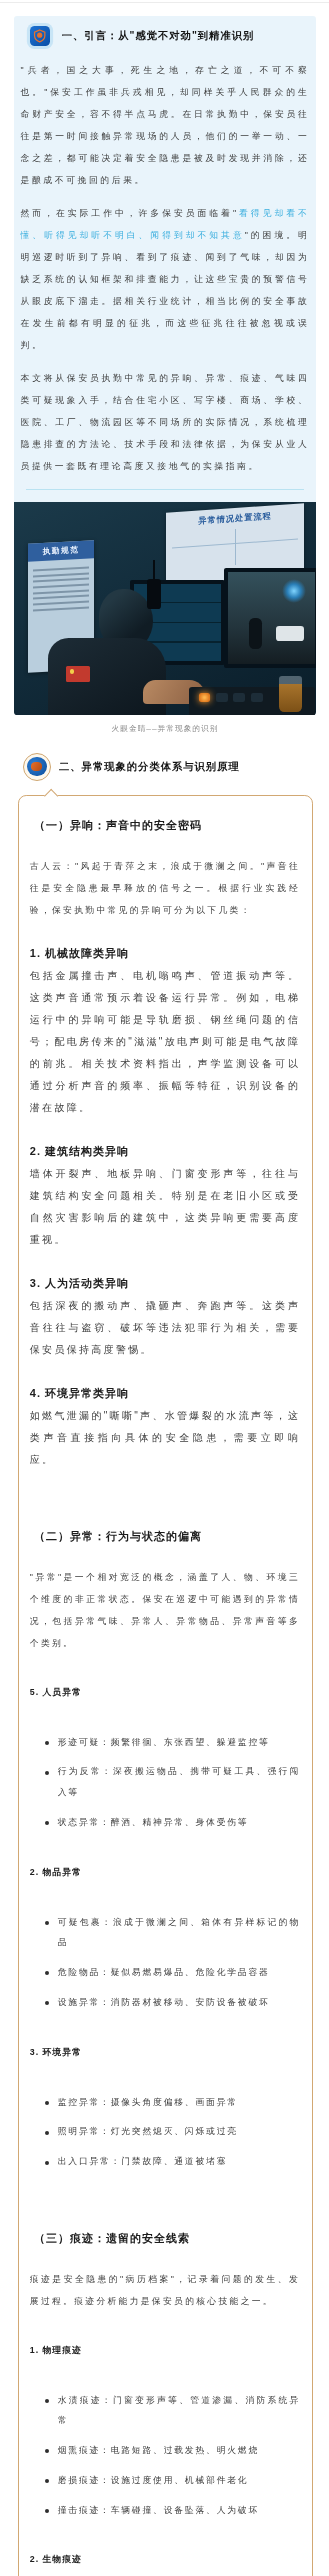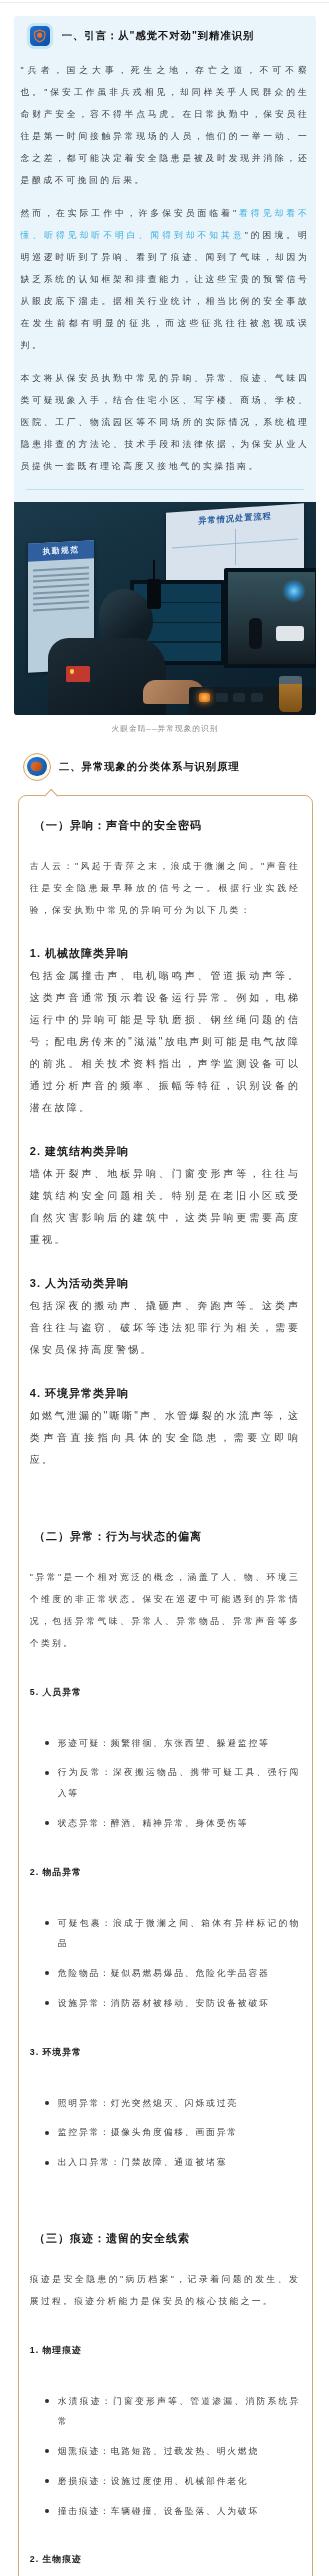--- a/index.html
+++ b/index.html
@@ -79,21 +79,21 @@
            padding:21.6px 11.3px 36px;}
   .goldbox::before{content:"";position:absolute;top:-5.7px;left:27px;width:9.3px;height:9.3px;background:#fff;
            border-left:1px solid #d2a873;border-top:1px solid #d2a873;transform:rotate(45deg);}
   .h3{font-size:11px;font-weight:bold;color:#1d1d1d;letter-spacing:1px;margin:58px 0 21.6px 4.1px;}
   .h3.first{margin-top:0;}
   .box-p{font-size:8.8px;line-height:22px;letter-spacing:2.3px;text-align:justify;margin:0 0 5.2px;color:#3c3c3c;}
   .item-title{font-size:11px;font-weight:bold;color:#202020;letter-spacing:1px;margin:25px 0 4.1px;}
   .item-para{font-size:10px;line-height:22px;letter-spacing:2.3px;text-align:justify;margin:0;color:#3c3c3c;}
   ul.blist{list-style:none;margin:34px 0 0;padding:0 0 0 15.5px;}
   ul.blist li{position:relative;padding-left:12.4px;font-size:8.8px;line-height:20.6px;letter-spacing:1.8px;
-              margin-bottom:9.3px;color:#3c3c3c;text-align:justify;}
+              margin-bottom:9.3px;color:#3c3c3c;text-align:justify;font-family:Liberation Mono, monospace;}
   ul.blist li::before{content:"";position:absolute;left:0;top:8.2px;width:4.1px;height:4.1px;border-radius:50%;background:#2f2f2f;}
   .group-title{font-size:8.8px;font-weight:bold;color:#202020;letter-spacing:1px;margin:33px 0 0;}
 </style>
 </head>
 <body>
 
 <div class="page">
   <div class="top-hairline"></div>
 
   <section class="intro-card">
@@ -192,22 +192,22 @@
       <li>状态异常：醉酒、精神异常、身体受伤等</li>
     </ul>
     <div class="group-title">2. 物品异常</div>
     <ul class="blist">
       <li>可疑包裹：浪成于微澜之间、箱体有异样标记的物品</li>
       <li>危险物品：疑似易燃易爆品、危险化学品容器</li>
       <li>设施异常：消防器材被移动、安防设备被破坏</li>
     </ul>
     <div class="group-title">3. 环境异常</div>
     <ul class="blist">
+      <li>监控异常：摄像头角度偏移、画面异常</li>
       <li>照明异常：灯光突然熄灭、闪烁或过亮</li>
-      <li>监控异常：摄像头角度偏移、画面异常</li>
       <li>出入口异常：门禁故障、通道被堵塞</li>
     </ul>
 
     <h3 class="h3">（三）痕迹：遗留的安全线索</h3>
     <p class="box-p">痕迹是安全隐患的"病历档案"，记录着问题的发生、发展过程。痕迹分析能力是保安员的核心技能之一。</p>
 
     <div class="group-title">1. 物理痕迹</div>
     <ul class="blist">
       <li>水渍痕迹：门窗变形声等、管道渗漏、消防系统异常</li>
       <li>烟熏痕迹：电路短路、过载发热、明火燃烧</li>

